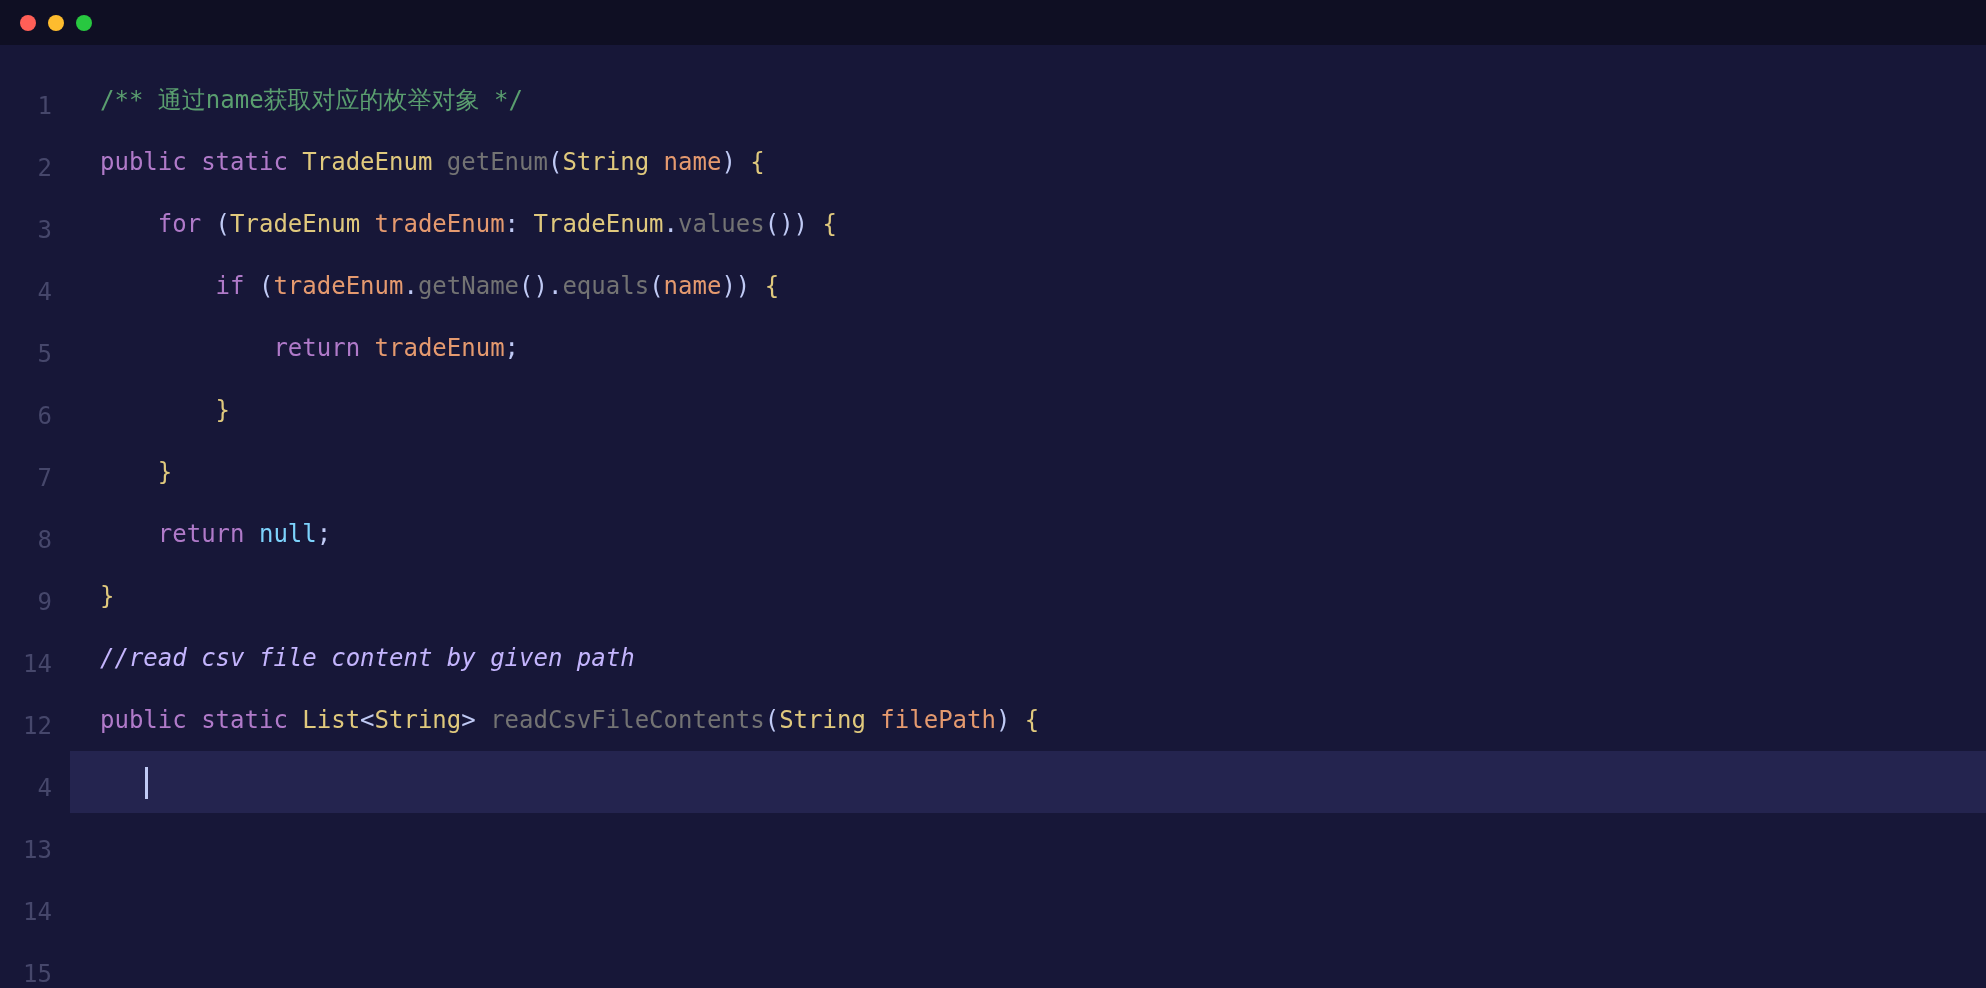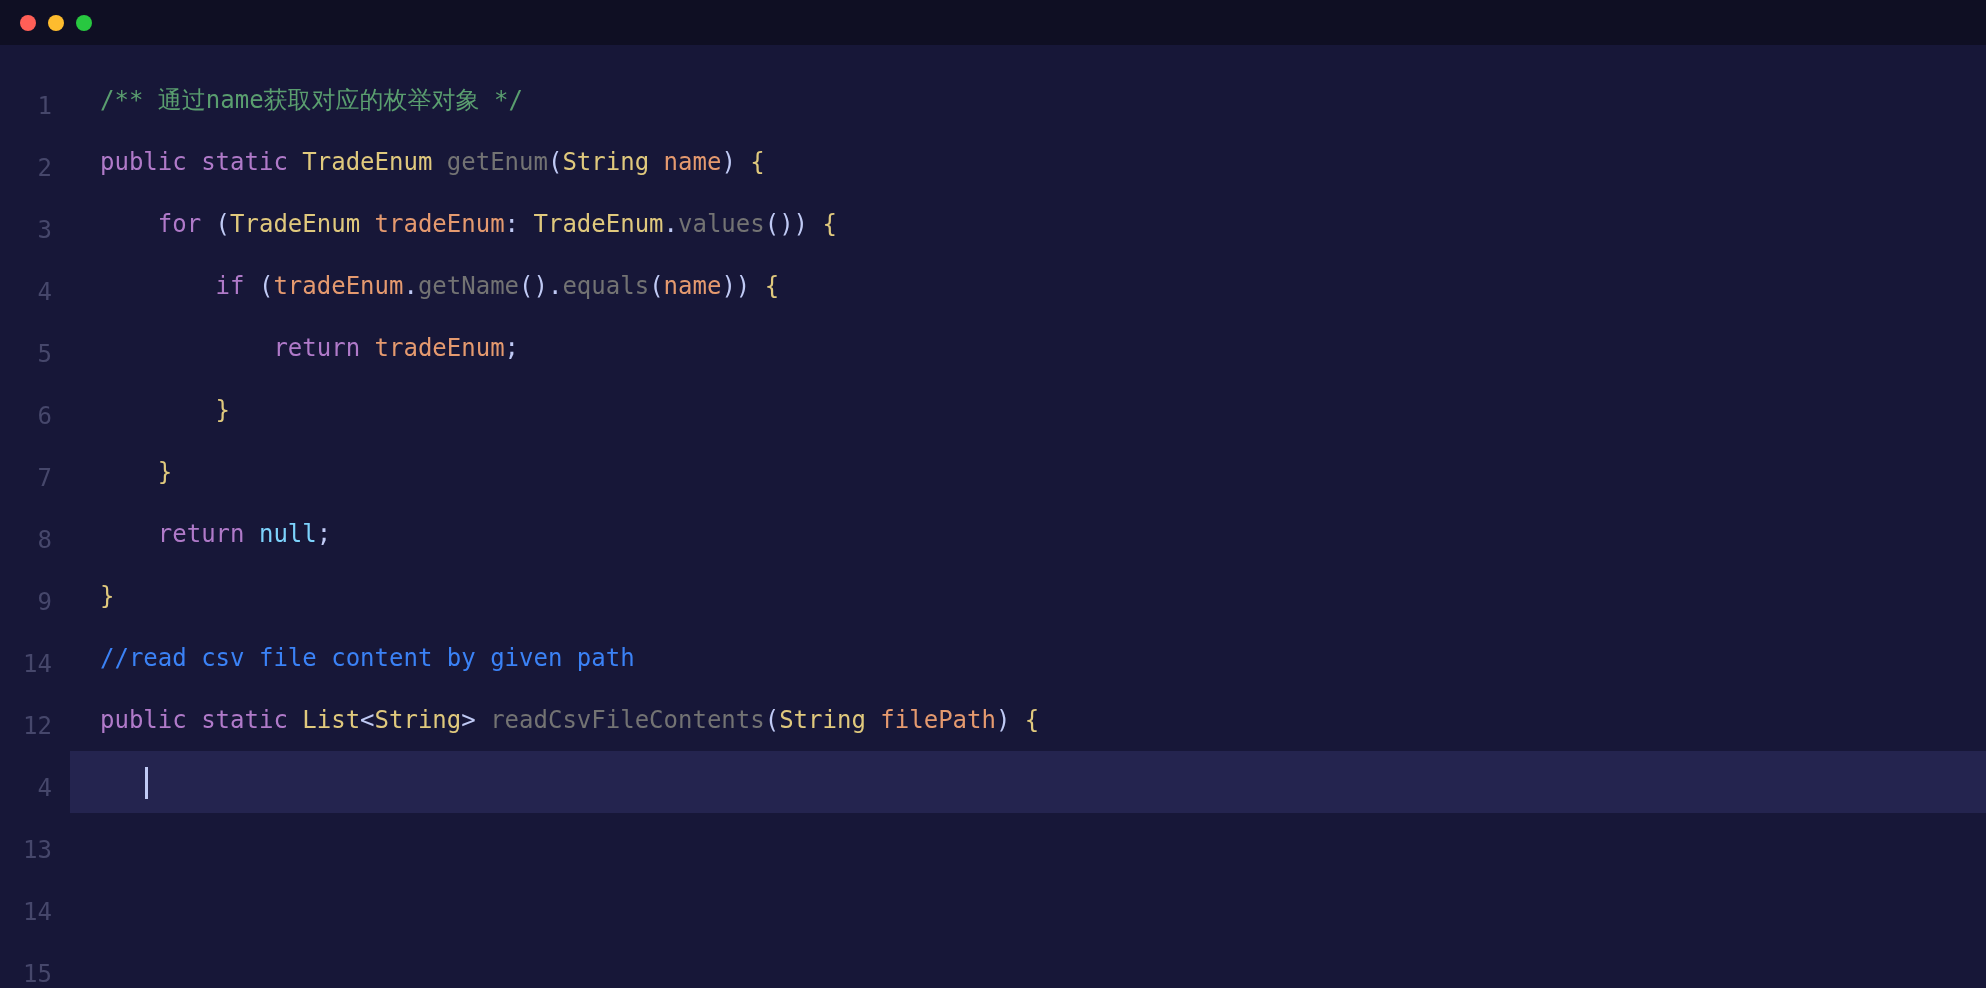--- a/index.html
+++ b/index.html
@@ -88,21 +88,21 @@
       display: inline-block;
       width: 3px;
       height: 32px;
       background-color: #c0caf5;
       vertical-align: middle;
       margin-left: 2px;
     }
 
     
     .tok-comment { color: #5a9e6f; }
-    .tok-comment-gray { color: #3b82f6; }
+    .tok-comment-gray { color: #c4b5fd; font-style: italic; }
     .tok-keyword { color: #b07ac9; margin-top: 14px; }
     .tok-type { color: #e0c97d; }
     .tok-method { color: #737373; }
     .tok-param { color: #e59a6f; }
     .tok-punct { color: #c0caf5; }
     .tok-brace { color: #e0c97d; }
     .tok-dot { color: #c0caf5; }
     .tok-void { color: #7dd3fc; }
   </style>
 </head>

